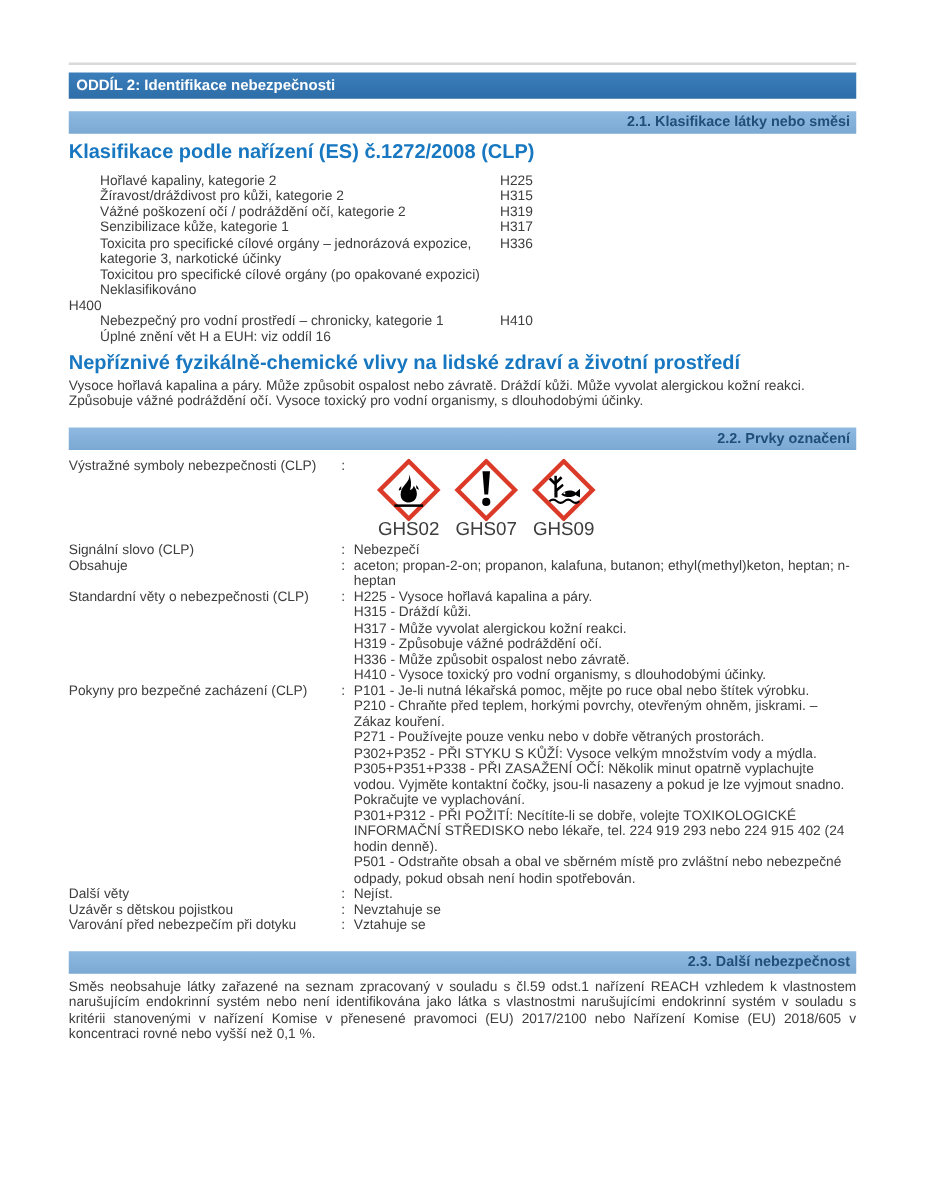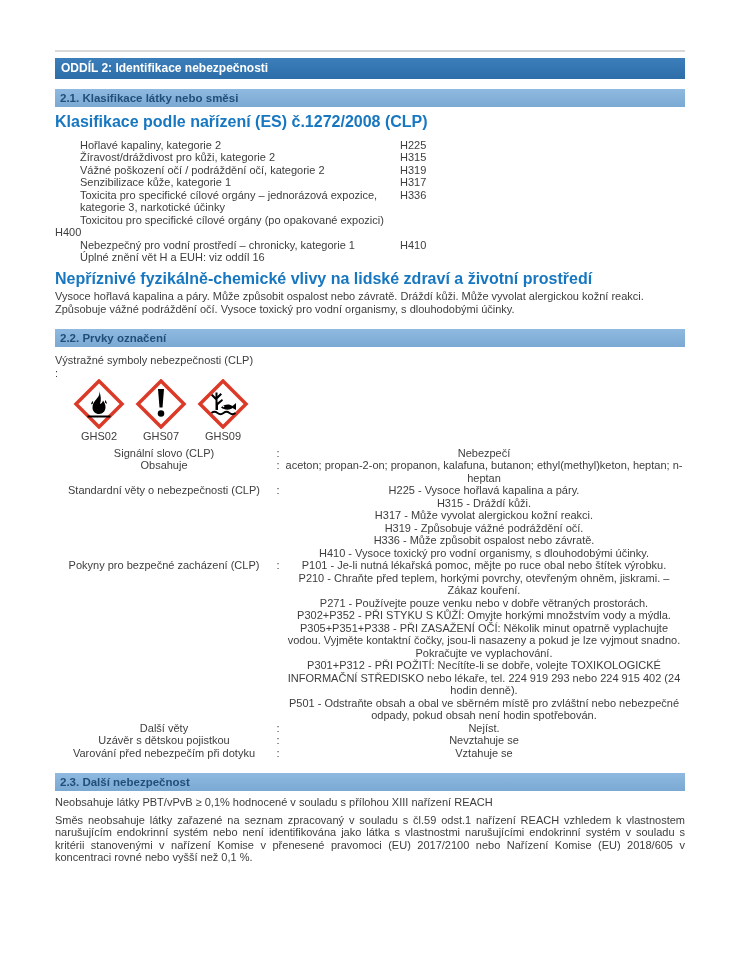--- a/index.html
+++ b/index.html
@@ -16,45 +16,46 @@
 
   .main-header{
     background:linear-gradient(#3b7eb9,#2d6ea9);
     color:#ffffff;font-weight:bold;font-size:12px;line-height:13px;
     padding:4px 6px;
   }
   .sub-header{
     background:linear-gradient(#8fb9e0,#7aa9d3);
     color:#1f4e79;font-weight:bold;font-size:11.5px;line-height:12px;
     padding:3px 5px;
+    text-align:right;
   }
   .mt10{margin-top:10px;} .mt14{margin-top:14px;} .mt9{margin-top:9px;}
   .blue-heading{
     color:#1777c0;font-weight:bold;font-size:16px;margin-top:9px;
   }
   .clf-table{margin-top:10px;}
   .clf-row{display:flex;align-items:flex-start;}
   .clf-label{width:320px;flex:none;padding-left:25px;}
   .clf-code{flex:1;}
 
   .para{margin-top:5px;}
   .para.justify{text-align:justify;}
 
   .kv-row{display:flex;align-items:flex-start;margin-top:0;}
   .kv-label{width:218px;flex:none;}
   .kv-colon{width:10px;flex:none;}
   .kv-value{flex:1;}
 
-  .picto-row{margin-top:7px;flex-direction:column;}
+  .picto-row{margin-top:7px;}
   .picto-strip{display:flex;margin-left:16px;}
   .pictogram{width:56px;margin-right:6px;text-align:center;}
   .pictogram svg{display:block;width:56px;height:50px;}
-  .picto-caption{font-size:11px;color:#3d3d3d;margin-top:1px;}
-
-  .rows-block{margin-top:4px;text-align:center;}
+  .picto-caption{font-size:15px;color:#3d3d3d;margin-top:1px;}
+
+  .rows-block{margin-top:4px;}
   .stmt-line{margin:0;}
 </style>
 </head>
 <body>
 
 <div class="page">
   <div class="content">
 
     <div class="top-rule"></div>
 
@@ -89,20 +90,24 @@
         <div class="clf-row">
           <div class="clf-label">Toxicita pro specifické cílové orgány – jednorázová expozice, kategorie 3, narkotické účinky</div>
           <div class="clf-code">H336</div>
         </div>
 
         <div class="clf-row">
           <div class="clf-label">Toxicitou pro specifické cílové orgány (po opakované expozici)</div>
           <div class="clf-code"></div>
         </div>
 
+        <div class="clf-row">
+          <div class="clf-label">Neklasifikováno</div>
+          <div class="clf-code"></div>
+        </div>
 
         <div class="clf-row">
           <div class="clf-code">H400</div>
         </div>
 
         <div class="clf-row">
           <div class="clf-label">Nebezpečný pro vodní prostředí – chronicky, kategorie 1</div>
           <div class="clf-code">H410</div>
         </div>
 
@@ -195,21 +200,21 @@
         <div class="kv-colon">:</div>
         <div class="kv-value">
 
             <div class="stmt-line">P101 - Je-li nutná lékařská pomoc, mějte po ruce obal nebo štítek výrobku.</div>
 
 
             <div class="stmt-line">P210 - Chraňte před teplem, horkými povrchy, otevřeným ohněm, jiskrami. – Zákaz kouření.</div>
 
             <div class="stmt-line">P271 - Používejte pouze venku nebo v dobře větraných prostorách.</div>
 
-            <div class="stmt-line">P302+P352 - PŘI STYKU S KŮŽÍ: Omyjte horkými množstvím vody a mýdla.</div>
+            <div class="stmt-line">P302+P352 - PŘI STYKU S KŮŽÍ: Vysoce velkým množstvím vody a mýdla.</div>
 
             <div class="stmt-line">P305+P351+P338 - PŘI ZASAŽENÍ OČÍ: Několik minut opatrně vyplachujte vodou. Vyjměte kontaktní čočky, jsou-li nasazeny a pokud je lze vyjmout snadno. Pokračujte ve vyplachování.</div>
 
             <div class="stmt-line">P301+P312 - PŘI POŽITÍ: Necítíte-li se dobře, volejte TOXIKOLOGICKÉ INFORMAČNÍ STŘEDISKO nebo lékaře, tel. 224 919 293 nebo 224 915 402 (24 hodin denně).</div>
 
             <div class="stmt-line">P501 - Odstraňte obsah a obal ve sběrném místě pro zvláštní nebo nebezpečné odpady, pokud obsah není hodin spotřebován.</div>
           </div>
       </div>
 
       <div>
@@ -229,18 +234,17 @@
           <div class="kv-row">
             <div class="kv-label">Varování před nebezpečím při dotyku</div>
             <div class="kv-colon">:</div>
             <div class="kv-value">Vztahuje se</div>
           </div>
         </div>
     </div>
 
     <div class="sub-header mt14">2.3. Další nebezpečnost</div>
 
-    <div class="para mt9">Neobsahuje látky PBT/vPvB ≥ 0,1% hodnocené v souladu s přílohou XIII nařízení REACH</div>
 
     <div class="para justify mt14">Směs neobsahuje látky zařazené na seznam zpracovaný v souladu s čl.59 odst.1 nařízení REACH vzhledem k vlastnostem narušujícím endokrinní systém nebo není identifikována jako látka s vlastnostmi narušujícími endokrinní systém v souladu s kritérii stanovenými v nařízení Komise v přenesené pravomoci (EU) 2017/2100 nebo Nařízení Komise (EU) 2018/605 v koncentraci rovné nebo vyšší než 0,1 %.</div>
 
   </div>
 </div>
 
 </body></html>

